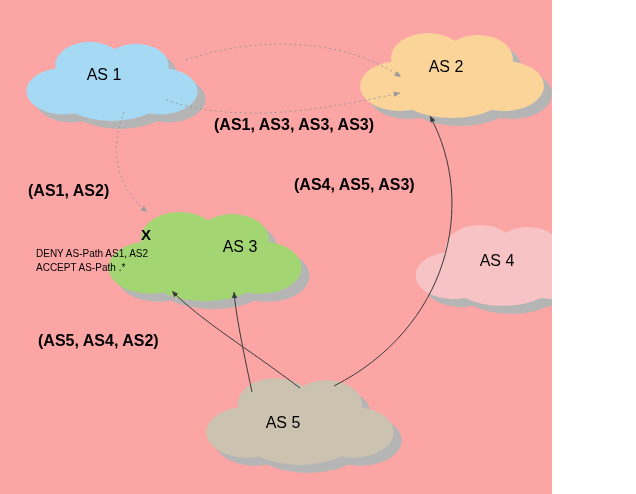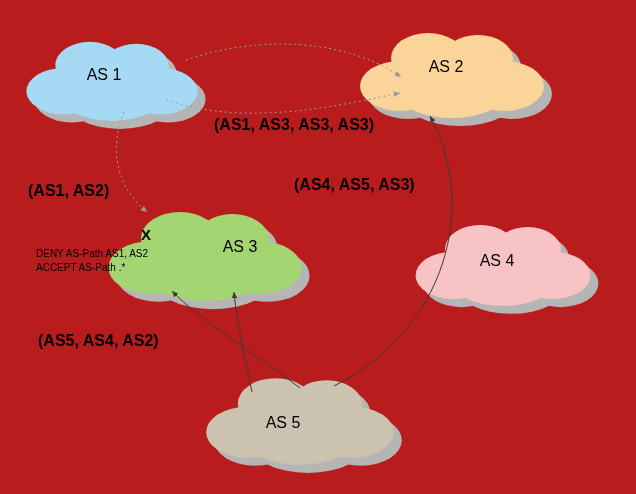--- a/index.html
+++ b/index.html
@@ -2,23 +2,23 @@
 <html><head>
 <meta charset="utf-8">
 <style>
   html, body {
     margin: 0;
     padding: 0;
     background: #ffffff;
   }
   .stage {
     position: relative;
-    width: 636px;
+    width: 552px;
     height: 494px;
-    background: #b91c1c;
+    background: #fca5a5;
     overflow: hidden;
   }
   svg { display: block; }
   text {
     font-family: "Liberation Sans", sans-serif;
     fill: #000000;
   }
   .as-label   { font-size: 16px; }
   .edge-label { font-size: 16px; font-weight: bold; }
   .rule-text  { font-size: 10px; }

